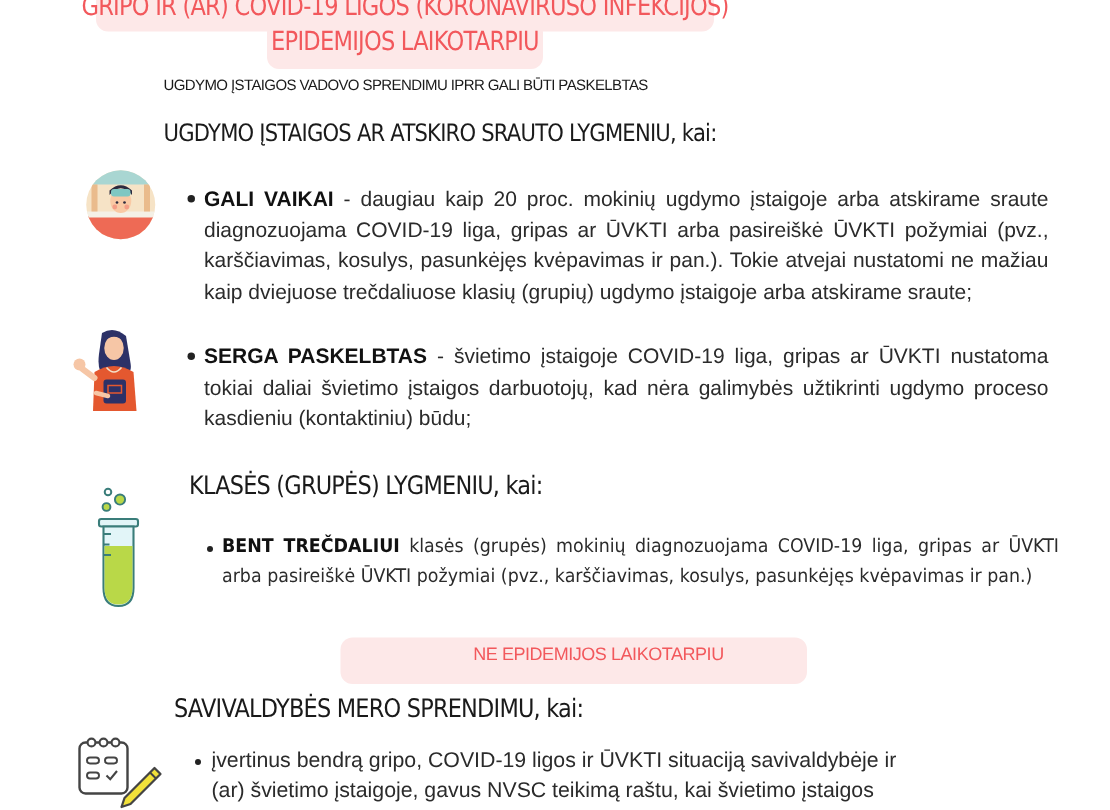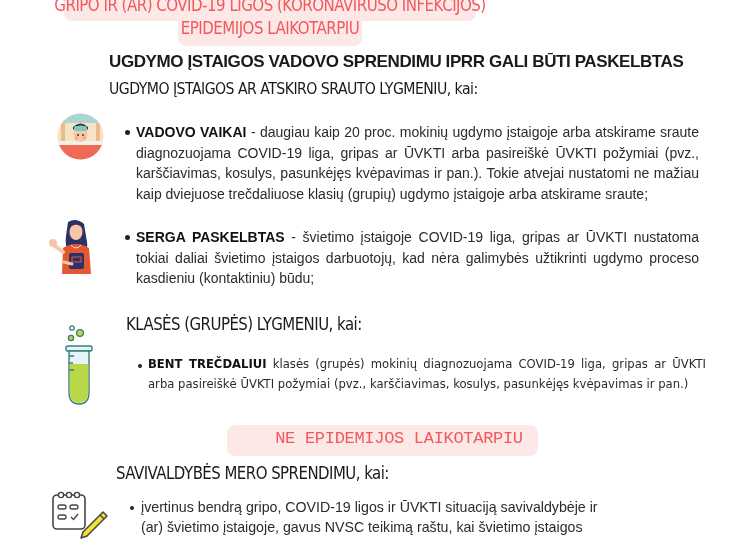--- a/index.html
+++ b/index.html
@@ -7,31 +7,31 @@
     body { position: relative; font-family: "Liberation Sans", sans-serif; color: #1a1a1a; }
 
     .pink-box { position: absolute; background: #fde8e8; border-radius: 8px; }
     .pink-text { position: absolute; color: #f2585c; font-family: "DejaVu Sans", sans-serif; white-space: nowrap; text-align: center; }
 
     #title-box1 { left: 64px; top: -8px; width: 412px; height: 29px; }
     #title-box2 { left: 178px; top: 14px; width: 184px; height: 32px; }
     #title-line1 { left: 0; width: 540px; top: -5px; font-size: 17.5px; letter-spacing: -0.6px; transform: scaleX(0.86); transform-origin: 270px 0; }
     #title-line2 { left: 0; width: 540px; top: 18px; font-size: 17.5px; letter-spacing: -0.6px; transform: scaleX(0.86); transform-origin: 270px 0; }
 
-    .heading-bold { position: absolute; font-weight: bold; font-size: 17px; white-space: nowrap; letter-spacing: -0.4px; }
+    .heading-bold { position: absolute; font-weight: normal; font-size: 10px; white-space: nowrap; letter-spacing: -0.4px; }
     .heading { position: absolute; font-size: 16px; white-space: nowrap; letter-spacing: -0.6px; color: #1a1a1a; font-family: "DejaVu Sans", sans-serif; transform: scaleX(0.88); transform-origin: 0 0; }
 
     .para { position: absolute; font-size: 14px; line-height: 20.5px; text-align: justify; color: #2b2b2b; }
     .para .lead { font-weight: bold; color: #111; }
     .bullet { position: absolute; width: 5px; height: 5px; border-radius: 50%; background: #222; }
 
     .para-narrow { font-family: "DejaVu Sans", sans-serif; font-size: 12.5px; line-height: 20px; transform: scaleX(0.93); transform-origin: 0 0; }
 
     #np-box { left: 227px; top: 425px; width: 311px; height: 31px; }
-    #np-text { left: 227px; width: 344px; top: 429px; font-size: 17px; letter-spacing: -0.3px; font-family: Liberation Mono, monospace; }
+    #np-text { left: 227px; width: 344px; top: 429px; font-size: 12px; letter-spacing: -0.3px; font-family: Liberation Sans, sans-serif; }
 
     .icon { position: absolute; }
   </style>
 </head>
 <body>
 
 <div class="pink-box" id="title-box1"></div>
 <div class="pink-box" id="title-box2"></div>
 <div class="pink-text" id="title-line1" style="left:0;width:540px;">GRIPO IR (AR) COVID-19 LIGOS (KORONAVIRUSO INFEKCIJOS)</div>
 <div class="pink-text" id="title-line2" style="left:0;width:540px;">EPIDEMIJOS LAIKOTARPIU</div>
@@ -58,21 +58,21 @@
     <rect x="17" y="13" width="13" height="5" rx="2" fill="#7fc7c2"></rect>
     <circle cx="21" cy="22" r="0.9" fill="#2d2a3e"></circle>
     <circle cx="26" cy="22" r="0.9" fill="#2d2a3e"></circle>
     <circle cx="19.5" cy="25" r="1.6" fill="#f28b7a" opacity="0.7"></circle>
     <circle cx="27.5" cy="25" r="1.6" fill="#f28b7a" opacity="0.7"></circle>
   </svg>
 </div>
 
 <div class="bullet" style="left:125px; top:130px;"></div>
 <div class="para" style="left:136px; top:122px; width:563px;">
-  <span class="lead">VADOVO VAIKAI</span><span> - daugiau kaip 20 proc. mokinių ugdymo įstaigoje arba atskirame sraute diagnozuojama COVID-19 liga, gripas ar ŪVKTI arba pasireiškė ŪVKTI požymiai (pvz., karščiavimas, kosulys, pasunkėjęs kvėpavimas ir pan.). Tokie atvejai nustatomi ne mažiau kaip dviejuose trečdaliuose klasių (grupių) ugdymo įstaigoje arba atskirame sraute;</span>
+  <span class="lead">GALI VAIKAI</span><span> - daugiau kaip 20 proc. mokinių ugdymo įstaigoje arba atskirame sraute diagnozuojama COVID-19 liga, gripas ar ŪVKTI arba pasireiškė ŪVKTI požymiai (pvz., karščiavimas, kosulys, pasunkėjęs kvėpavimas ir pan.). Tokie atvejai nustatomi ne mažiau kaip dviejuose trečdaliuose klasių (grupių) ugdymo įstaigoje arba atskirame sraute;</span>
 </div>
 
 <div class="icon" style="left:44px; top:218px; width:62px; height:62px;">
   <svg width="62" height="62" viewBox="0 0 62 62">
     <path d="M24 4 Q32 -1 40 6 L43 24 Q44 30 41 30 L23 30 Q21 26 22 18Z" fill="#2c3167"></path>
     <ellipse cx="32" cy="14" rx="6.5" ry="8" fill="#f6c6a6"></ellipse>
     <path d="M25 10 Q32 3 39 10 L39 7 Q32 1 25 7Z" fill="#2c3167"></path>
     <path d="M19 30 Q32 22 45 30 L47 56 L18 56Z" fill="#e4582f"></path>
     <path d="M27 27 Q32 33 37 27" stroke="#f6e1c9" stroke-width="1" fill="none"></path>
     <rect x="25" y="35" width="15" height="16" rx="2" fill="#2c3167"></rect>

